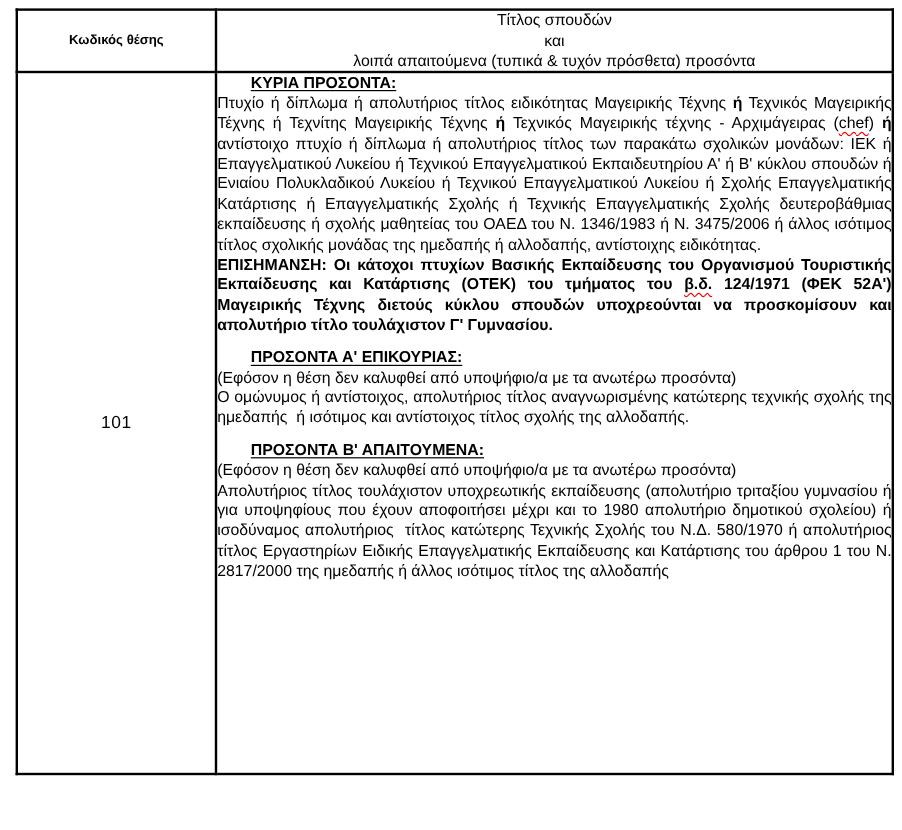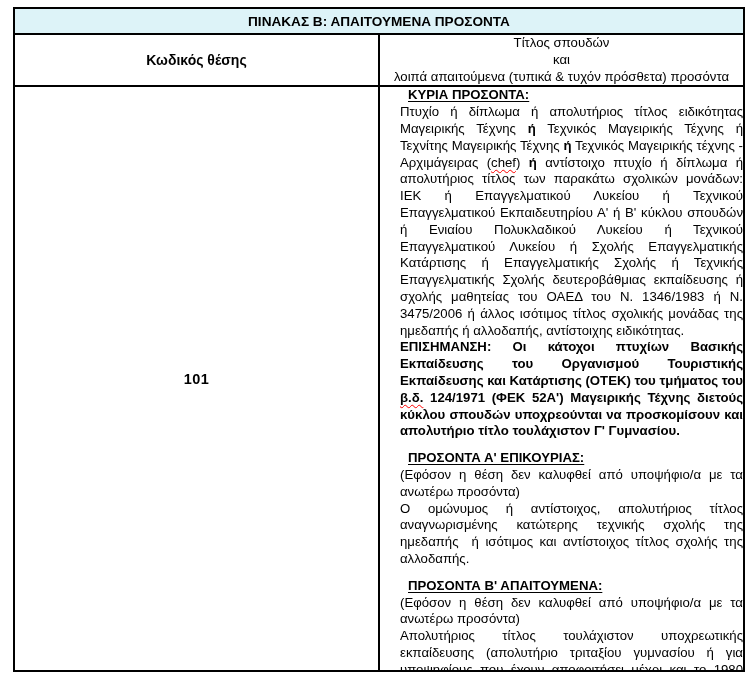--- a/index.html
+++ b/index.html
@@ -26,72 +26,69 @@
     text-align: center;
     vertical-align: middle;
     font-weight: bold;
     font-size: 13.6px;
   }
   .code-header-cell {
     width: 166px;
     text-align: center;
     vertical-align: middle;
     font-weight: bold;
-    font-size: 14px;
+    font-size: 11px;
     height: 52px;
   }
   .cols-header-cell {
     text-align: center;
     vertical-align: middle;
     font-weight: normal;
     font-size: 13.2px;
     line-height: 16.8px;
     padding: 2px 6px;
   }
   .code-cell {
     text-align: center;
     vertical-align: middle;
-    font-weight: bold;
+    font-weight: normal;
     font-size: 14.5px;
     letter-spacing: 0.5px;
   }
   .content-cell { vertical-align: top; padding: 3px 6px 0 5px; }
   .content-inner {
     height: 583px;
     overflow: hidden;
     font-size: 13.2px;
     line-height: 16.8px;
   }
   .section { margin: 0; }
   .section:not(:first-child) { margin-top: 10px; }
   .sec-heading {
     font-weight: bold;
     text-decoration: underline;
     text-underline-offset: 2px;
     padding-left: 28px;
   }
-  .para { text-align: justify; padding-left: 20px; }
+  .para { text-align: justify; }
   .para span.b { font-weight: bold; }
   .para span.sq {
     text-decoration-line: underline;
     text-decoration-style: wavy;
     text-decoration-color: #ff0000;
     text-decoration-thickness: 1px;
     text-underline-offset: 2px;
     text-decoration-skip-ink: none;
   }
 </style>
 </head>
 <body>
 
 <table class="doc-table">
   <tbody>
-      <tr>
-    <td class="title-cell" colspan="2" style="background: rgb(221, 243, 248);">ΠΙΝΑΚΑΣ Β: ΑΠΑΙΤΟΥΜΕΝΑ ΠΡΟΣΟΝΤΑ</td>
-  </tr>
   <tr>
     <td class="code-header-cell">Κωδικός θέσης</td>
     <td class="cols-header-cell">
       <div>Τίτλος σπουδών</div>
       <div>και</div>
       <div>λοιπά απαιτούμενα (τυπικά &amp; τυχόν πρόσθετα) προσόντα</div>
     </td>
   </tr>
   <tr>
     <td class="code-cell">101</td>

